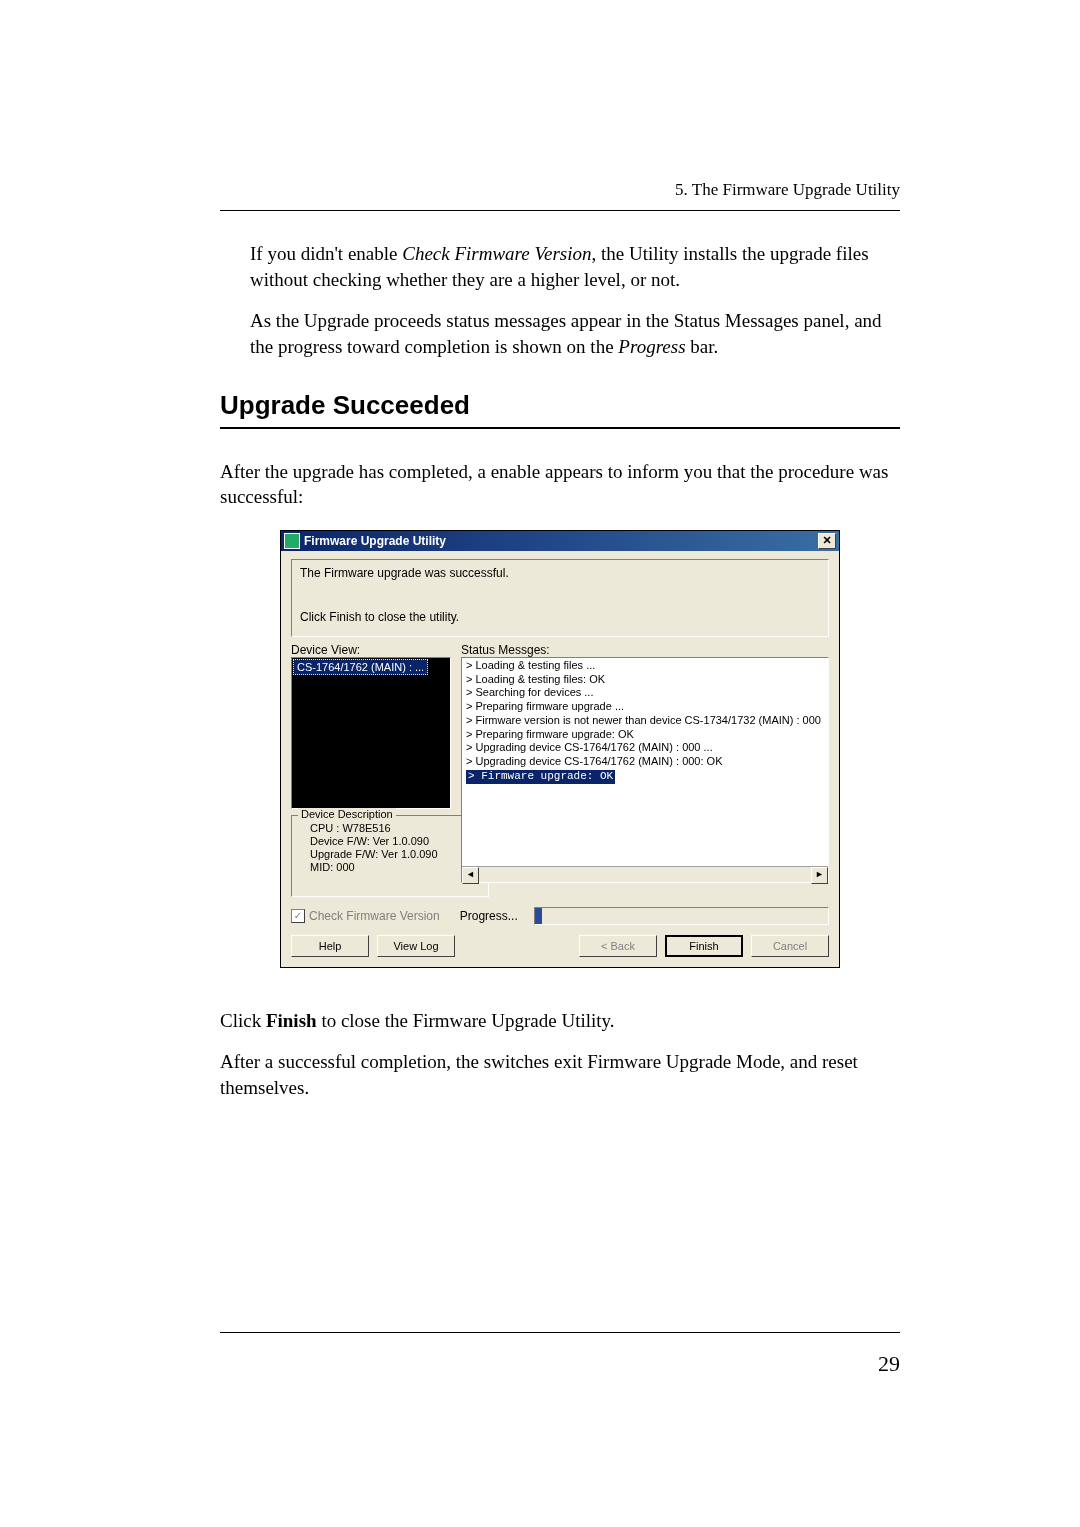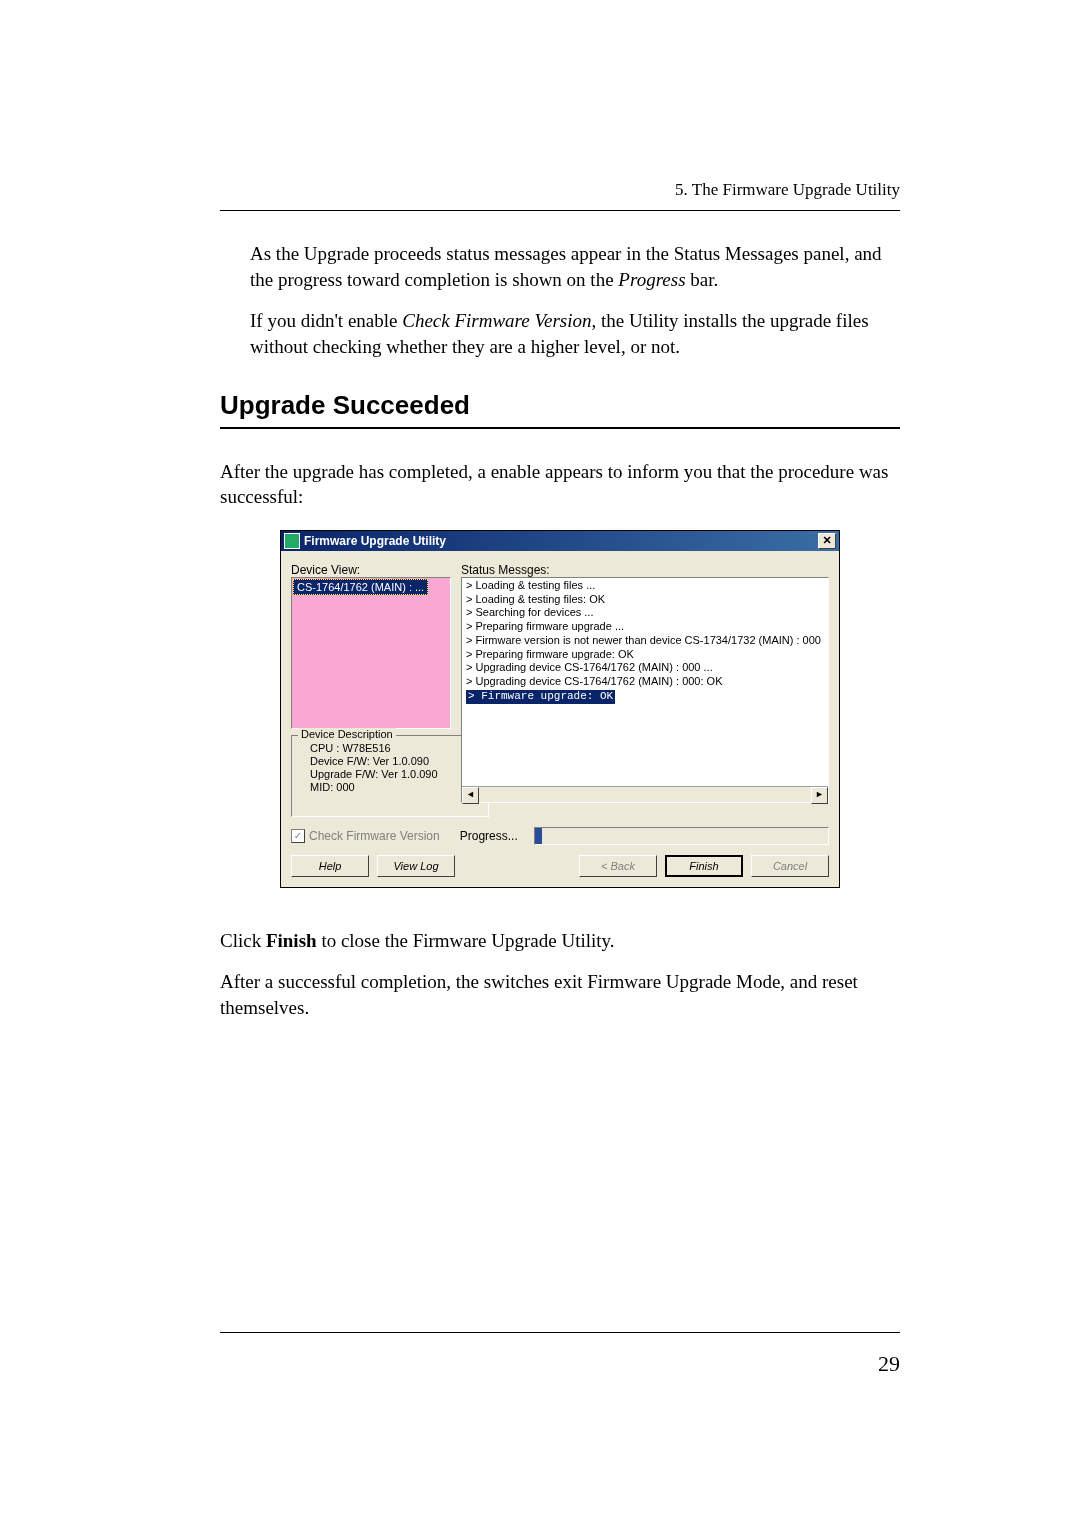--- a/index.html
+++ b/index.html
@@ -87,21 +87,21 @@
     padding: 6px 8px 10px 8px;
     height: 60px;
     margin-bottom:6px;
     position:relative;
   }
   .info-top { margin-bottom: 30px; }
   .row-labels { display:flex; gap:10px; margin-top:4px;}
   .col-left { width: 160px; }
   .col-right { flex:1; }
   .list-box {
-    background:#f9a8d4;
+    background:#000000;
     border:1px solid #808080;
     border-right-color:#fff; border-bottom-color:#fff;
     height: 150px;
     overflow:hidden;
     font-size:11px;
   }
   .device-item-sel {
     background:#0a246a; color:#fff; padding:1px 3px;
     border:1px dotted #ff0;
     margin:1px;
@@ -150,61 +150,64 @@
   }
   .progress-seg { width:7px; height:100%; background:#2a4b9a; margin-right:1px;}
   .btn-row { display:flex; gap:8px; margin-top:10px; align-items:center;}
   .win-btn {
     min-width:78px; height:22px;
     background:#ece9d8;
     border:1px solid #fff;
     border-right-color:#404040;border-bottom-color:#404040;
     font-family:Tahoma,Arial,sans-serif; font-size:11px;
     cursor:pointer;
-    font-style:italic;
   }
   .win-btn.disabled { color:#808080; cursor:default;}
   .win-btn.default { border:2px solid #000; }
   .spacer { flex:1; }
   .footer {
     position:absolute; bottom:150px; left:220px; right:180px;
     border-top:1px solid #000; padding-top:18px;
     text-align:right; font-size:22px;
   }
 </style>
 </head>
 <body>
 
 <div class="page">
   <div class="header-line">5. The Firmware Upgrade Utility</div>
   <hr class="hr-thin">
 
   <p class="body-para">
+    <span>If you didn't enable </span><span class="italic">Check Firmware Version</span><span>, the Utility installs the upgrade files without checking whether they are a higher level, or not.</span>
+  </p>
+
+  <p class="body-para">
     <span>As the Upgrade proceeds status messages appear in the Status Messages panel, and the progress toward completion is shown on the </span><span class="italic">Progress</span><span> bar.</span>
-  </p>
-
-  <p class="body-para">
-    <span>If you didn't enable </span><span class="italic">Check Firmware Version</span><span>, the Utility installs the upgrade files without checking whether they are a higher level, or not.</span>
   </p>
 
   <div class="section-title">Upgrade Succeeded</div>
   <hr class="hr-thick">
 
   <p class="body-para" style="margin-left:0">After the upgrade has completed, a enable appears to inform you that the procedure was successful:</p>
 
   <div class="dialog-wrap">
     <div class="win">
       <div class="titlebar">
         <div class="titlebar-left">
           <span class="title-icon"></span>
           <span>Firmware Upgrade Utility</span>
         </div>
         <div class="close-btn">✕</div>
       </div>
       <div class="dlg-body">
+        <div class="info-box">
+          <div class="info-top">The Firmware upgrade was successful.</div>
+          <div>Click Finish to close the utility.</div>
+        </div>
 
         <div class="row-labels">
           <div class="col-left">Device View:</div>
           <div class="col-right">Status Messges:</div>
         </div>
 
         <div class="middle-row">
           <div class="col-left">
             <div class="list-box">
               <span class="device-item-sel">CS-1764/1762 (MAIN) : ...</span>

